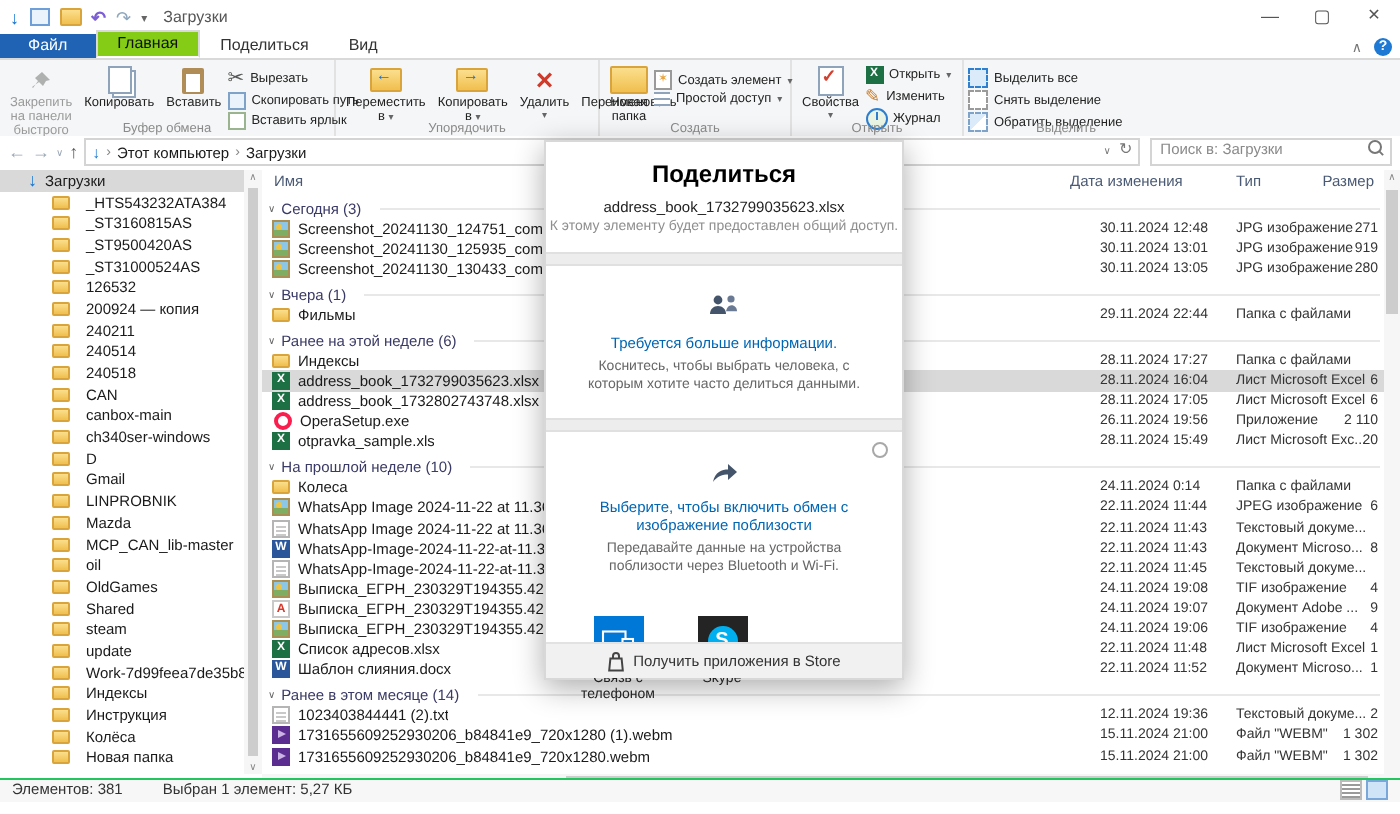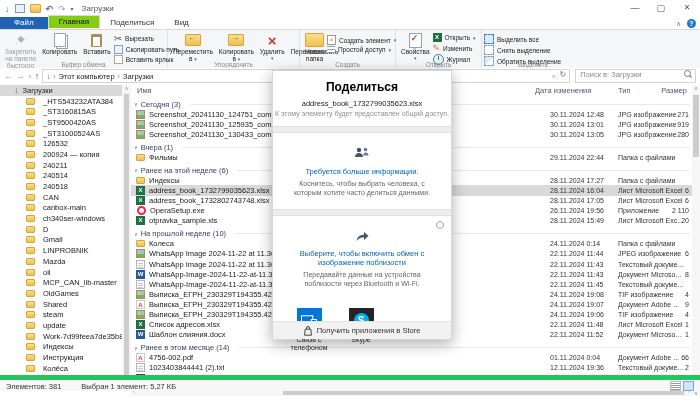--- a/index.html
+++ b/index.html
@@ -105,21 +105,21 @@
   .fi.image::after{content:"";position:absolute;width:3px;height:3px;border-radius:50%;background:#f0c441;left:1px;top:1px}
   .fi.opera{background:#fff;border:2px solid #fa1e4e;border-radius:50%;width:5px;height:5px;box-sizing:content-box;margin-left:1px}
   .fi.video{background:#5b2d90}.fi.video::after{content:"";position:absolute;left:3px;top:2px;border-left:4px solid #cbb3e6;border-top:2.5px solid transparent;border-bottom:2.5px solid transparent}
   
   .v-scroll{position:absolute;right:0;width:8px;top:85px;bottom:11px;background:#f6f6f6;font-size:5px;color:#888;text-align:center}
   .v-scroll .thumb{position:absolute;left:1px;right:1px;top:10px;height:62px;background:#cdcdcd}
   .h-scroll{position:absolute;left:131px;right:8px;bottom:11px;height:9px;background:#f6f6f6;font-size:5px;color:#888}
   .h-scroll .arr-l{position:absolute;left:2px;top:1px}.h-scroll .arr-r{position:absolute;right:2px;top:1px}
   .h-scroll .thumb{position:absolute;top:1px;bottom:1px;left:152px;right:8px;background:#cdcdcd}
   
-  .statusbar{position:absolute;left:0;right:0;bottom:16px;height:11px;background:#f7f7f7;border-top:5px solid #22c55e;display:flex;align-items:flex-end;font-size:7.5px;color:#333;padding:0 6px;gap:20px}
+  .statusbar{position:absolute;left:0;right:0;bottom:6px;height:11px;background:#f7f7f7;border-top:1px solid #22c55e;display:flex;align-items:flex-start;font-size:7.5px;color:#333;padding:0 6px;gap:20px}
   .sb-views{margin-left:auto;display:flex;gap:2px}
   .view-ic{width:9px;height:8px;border:1px solid #bbb;background:repeating-linear-gradient(180deg,#fff 0 1px,#9a9a9a 1px 2px)}
   .view-ic.sel{background:#cfe4f7;border-color:#7aa7d9}
   
   .dialog{position:absolute;left:272px;top:70px;width:180px;height:270px;background:#fff;z-index:20;
           box-shadow:0 4px 14px rgba(0,0,0,.32);border:1px solid #d8d8d8;box-sizing:border-box;font-size:7.5px}
   .dlg-title{font-size:12px;font-weight:bold;text-align:center;margin-top:9px;color:#000}
   .dlg-file{text-align:center;margin-top:5px;color:#222;font-size:7.5px}
   .dlg-sub{text-align:center;margin-top:2px;color:#8f8f8f;font-size:7px}
   .dlg-sep{height:5px;background:#ededed;border-top:1px solid #e0e0e0;border-bottom:1px solid #e0e0e0;margin-top:9px}
@@ -404,25 +404,25 @@
     <div class="sb-item">
       <span class="fi folder"></span>
       <span class="sb-label">LINPROBNIK</span>
     </div>
     <div class="sb-item">
       <span class="fi folder"></span>
       <span class="sb-label">Mazda</span>
     </div>
     <div class="sb-item">
       <span class="fi folder"></span>
+      <span class="sb-label">MCP_CAN_lib-master</span>
+    </div>
+    <div class="sb-item">
+      <span class="fi folder"></span>
       <span class="sb-label">oil</span>
-    </div>
-    <div class="sb-item">
-      <span class="fi folder"></span>
-      <span class="sb-label">MCP_CAN_lib-master</span>
     </div>
     <div class="sb-item">
       <span class="fi folder"></span>
       <span class="sb-label">OldGames</span>
     </div>
     <div class="sb-item">
       <span class="fi folder"></span>
       <span class="sb-label">Shared</span>
     </div>
     <div class="sb-item">
@@ -618,27 +618,20 @@
         <span class="fi word"></span>
         <span class="c-name">Шаблон слияния.docx</span>
         <span class="c-date">22.11.2024 11:52</span>
         <span class="c-type">Документ Microso...</span>
         <span class="c-size">1</span>
       </div>
       <div class="fl-ghdr">
         <span class="fl-garrow">∨</span>
         <span>Ранее в этом месяце (14)</span>
         <span class="line"></span>
-      </div>
-      <div class="fl-row">
-        <span class="fi pdf"></span>
-        <span class="c-name">4756-002.pdf</span>
-        <span class="c-date">01.11.2024 0:04</span>
-        <span class="c-type">Документ Adobe ...</span>
-        <span class="c-size">66</span>
       </div>
       <div class="fl-row">
         <span class="fi txt"></span>
         <span class="c-name">1023403844441 (2).txt</span>
         <span class="c-date">12.11.2024 19:36</span>
         <span class="c-type">Текстовый докуме...</span>
         <span class="c-size">2</span>
       </div>
       <div class="fl-row">
         <span class="fi video"></span>

